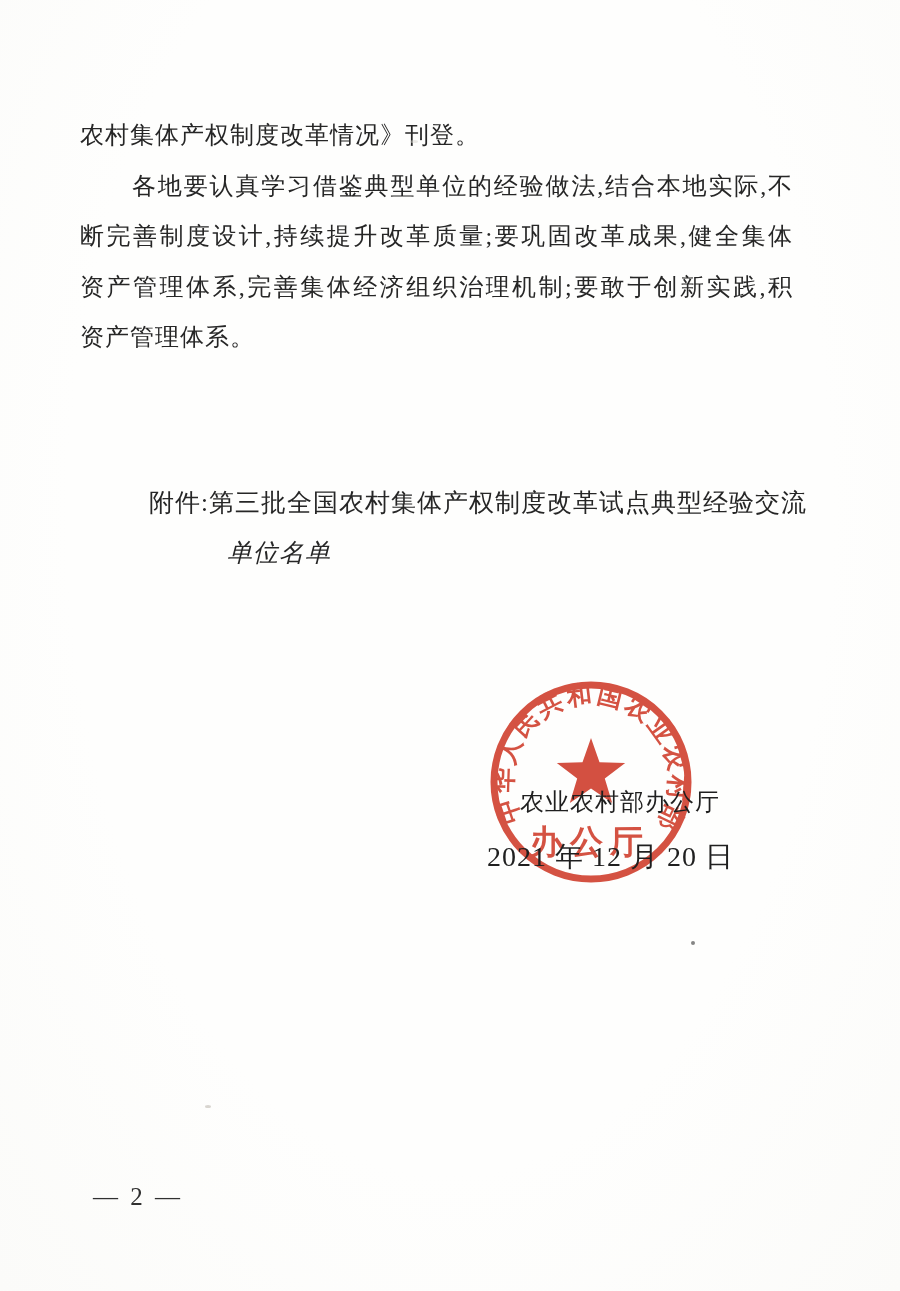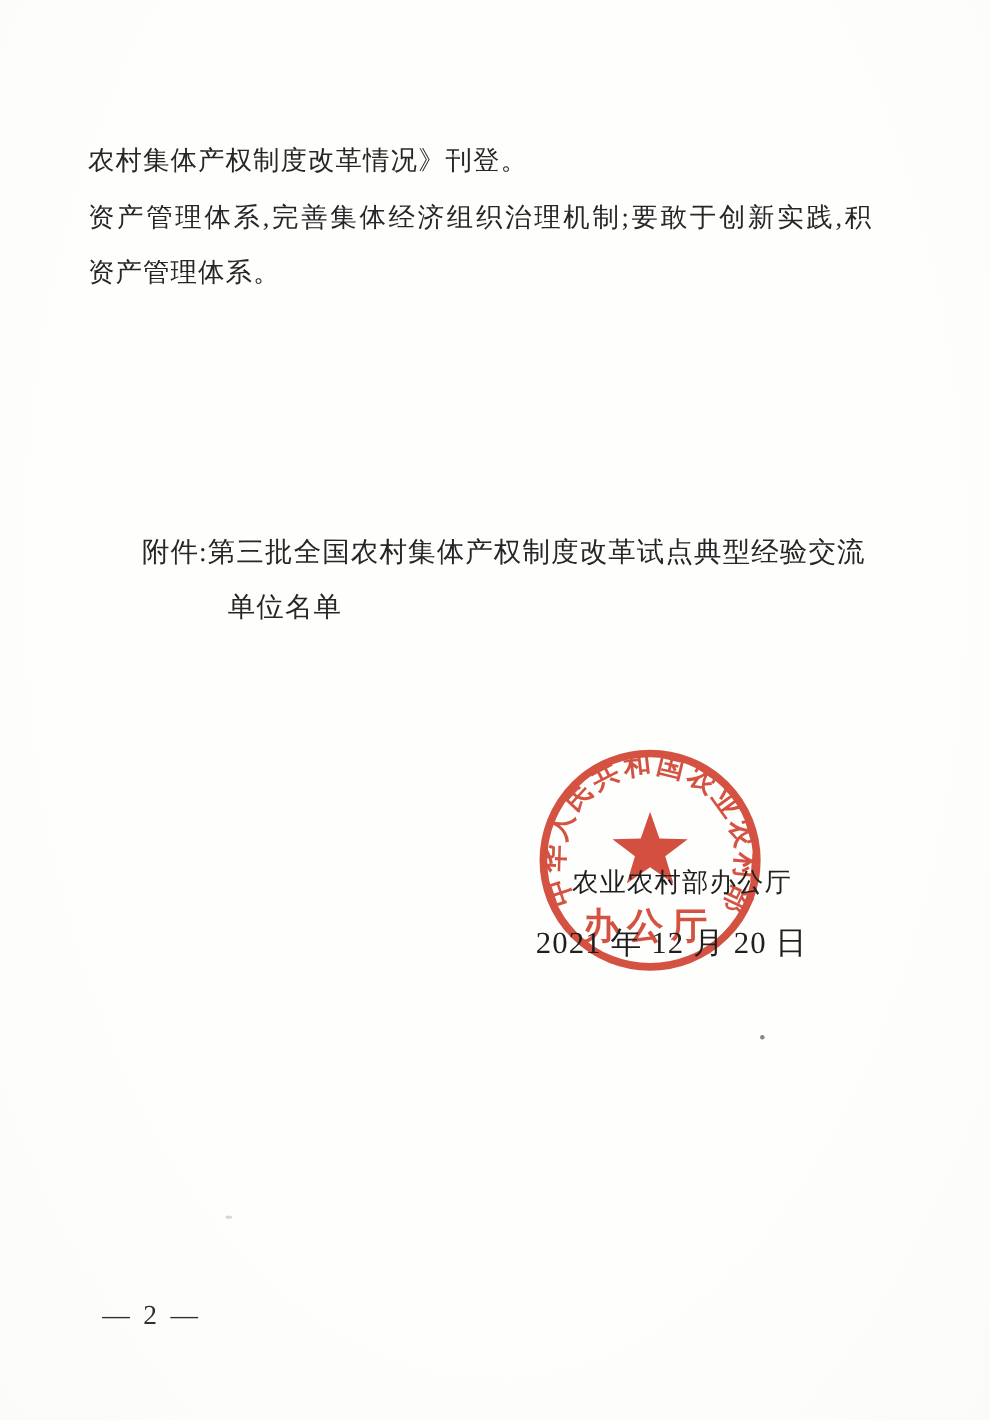--- a/index.html
+++ b/index.html
@@ -9,50 +9,50 @@
     height: 1291px;
     background: radial-gradient(ellipse at 50% 40%, #fefefd 60%, #fbfbf9 100%);
     font-family: "Liberation Serif", "DejaVu Serif", serif;
     color: #2b2b2b;
     overflow: hidden;
   }
   
   .body-text {
     position: absolute;
     left: 80px;
-    top: 122px;
+    top: 110px;
     width: 713px;
   }
   .body-text .line {
     font-size: 24px;
     line-height: 50.5px;
     height: 50.5px;
     letter-spacing: 1px;
     color: #262626;
     overflow: hidden;
   }
   .body-text .line.indent { text-indent: 52px; }
   .body-text .line.justify { text-align: justify; text-align-last: justify; }
   
   .attachment {
     position: absolute;
-    left: 76px;
+    left: 96px;
     top: 478px;
     width: 740px;
   }
   .attachment .att-line {
     font-size: 25px;
     line-height: 50px;
     height: 50px;
     letter-spacing: 1px;
     color: #262626;
     white-space: nowrap;
   }
   .attachment .att-line1 { text-indent: 53px; }
-  .attachment .att-line2 { padding-left: 131px; }
+  .attachment .att-line2 { padding-left: 131px; font-style: italic; }
   
   .signature {
     position: absolute;
     left: 520px;
     top: 786px;
     width: 199px;
     font-size: 24px;
     color: #1f1f1f;
     text-align: justify;
     text-align-last: justify;
@@ -94,20 +94,22 @@
   .speck-2 { left: 205px; top: 1105px; width: 6px; height: 3px; background:#b9b4ac; opacity:.55; }
   .speck-3 { left: 410px; top: 140px; width: 8px; height: 3px; background:#d8d5cf; opacity:.5; }
 </style>
 </head>
 <body>
 
 <div class="page">
 
   <div class="body-text">
       <div class="line">农村集体产权制度改革情况》刊登。</div>
+      <div class="line indent justify">各地要认真学习借鉴典型单位的经验做法,结合本地实际,不</div>
+      <div class="line justify">断完善制度设计,持续提升改革质量;要巩固改革成果,健全集体</div>
       <div class="line justify">资产管理体系,完善集体经济组织治理机制;要敢于创新实践,积</div>
       <div class="line">资产管理体系。</div>
     </div>
 
   <div class="attachment">
     <div class="att-line att-line1">附件:第三批全国农村集体产权制度改革试点典型经验交流</div>
     <div class="att-line att-line2">单位名单</div>
   </div>
 
   <svg class="seal" viewBox="0 0 210 210">

